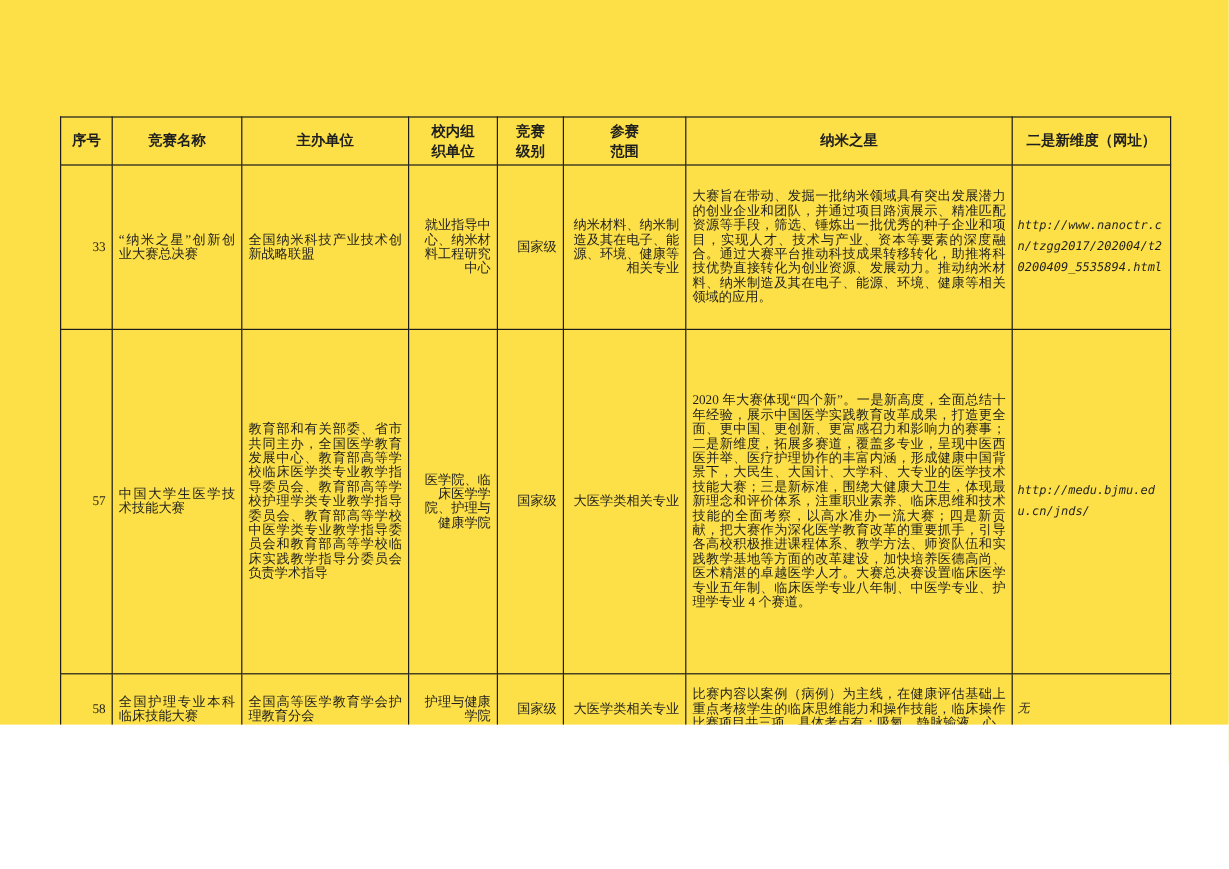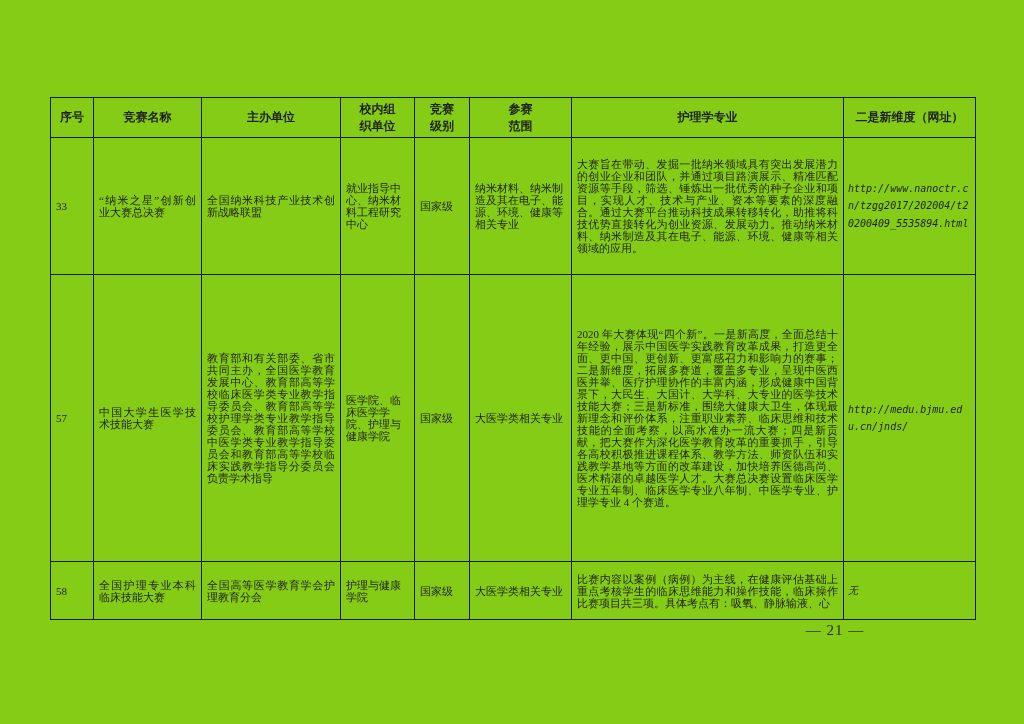--- a/index.html
+++ b/index.html
@@ -3,22 +3,22 @@
 <meta charset="utf-8">
 <style>
   html, body {
     margin: 0;
     padding: 0;
     background: #ffffff;
   }
   .page {
     position: relative;
     width: 1024px;
-    height: 724px;
-    background: #84cc16;
+    height: 604px;
+    background: #fde047;
     font-family: "Liberation Serif", "DejaVu Serif", serif;
     color: #1f1f1f;
     overflow: hidden;
   }
   table.comp-table {
     position: absolute;
     left: 50px;
     top: 97px;
     width: 925px;
     border-collapse: collapse;
@@ -40,21 +40,21 @@
     padding: 2px 2px;
   }
   .comp-table td {
     font-size: 11px;
     line-height: 12px;
   }
   tr.r-header { height: 40px; }
   tr.r-56 { height: 137px; }
   tr.r-57 { height: 287px; }
   tr.r-58 { height: 58px; }
-  td.c-center { text-align: left; }
+  td.c-center { text-align: right; }
   td.c-justify { text-align: justify; }
   td.c-url {
     font-family: "DejaVu Sans Mono", "Liberation Mono", monospace;
     font-size: 10px;
     line-height: 17.5px;
     word-break: break-all;
     text-align: left;
     padding: 2px 4px;
     font-style: italic;
   }
@@ -90,21 +90,21 @@
       <tr class="r-header">
         <th>序号</th>
         <th>竞赛名称</th>
         <th>主办单位</th>
         <th>校内组
 织单位</th>
         <th>竞赛
 级别</th>
         <th>参赛
 范围</th>
-        <th>护理学专业</th>
+        <th>纳米之星</th>
         <th>二是新维度（网址）</th>
       </tr>
     </thead>
     <tbody>
       <tr class="r-56">
         <td class="c-center">33</td>
         <td class="c-justify">“纳米之星”创新创业大赛总决赛</td>
         <td class="c-justify">全国纳米科技产业技术创新战略联盟</td>
         <td class="c-center">就业指导中心、纳米材料工程研究中心</td>
         <td class="c-center">国家级</td>

